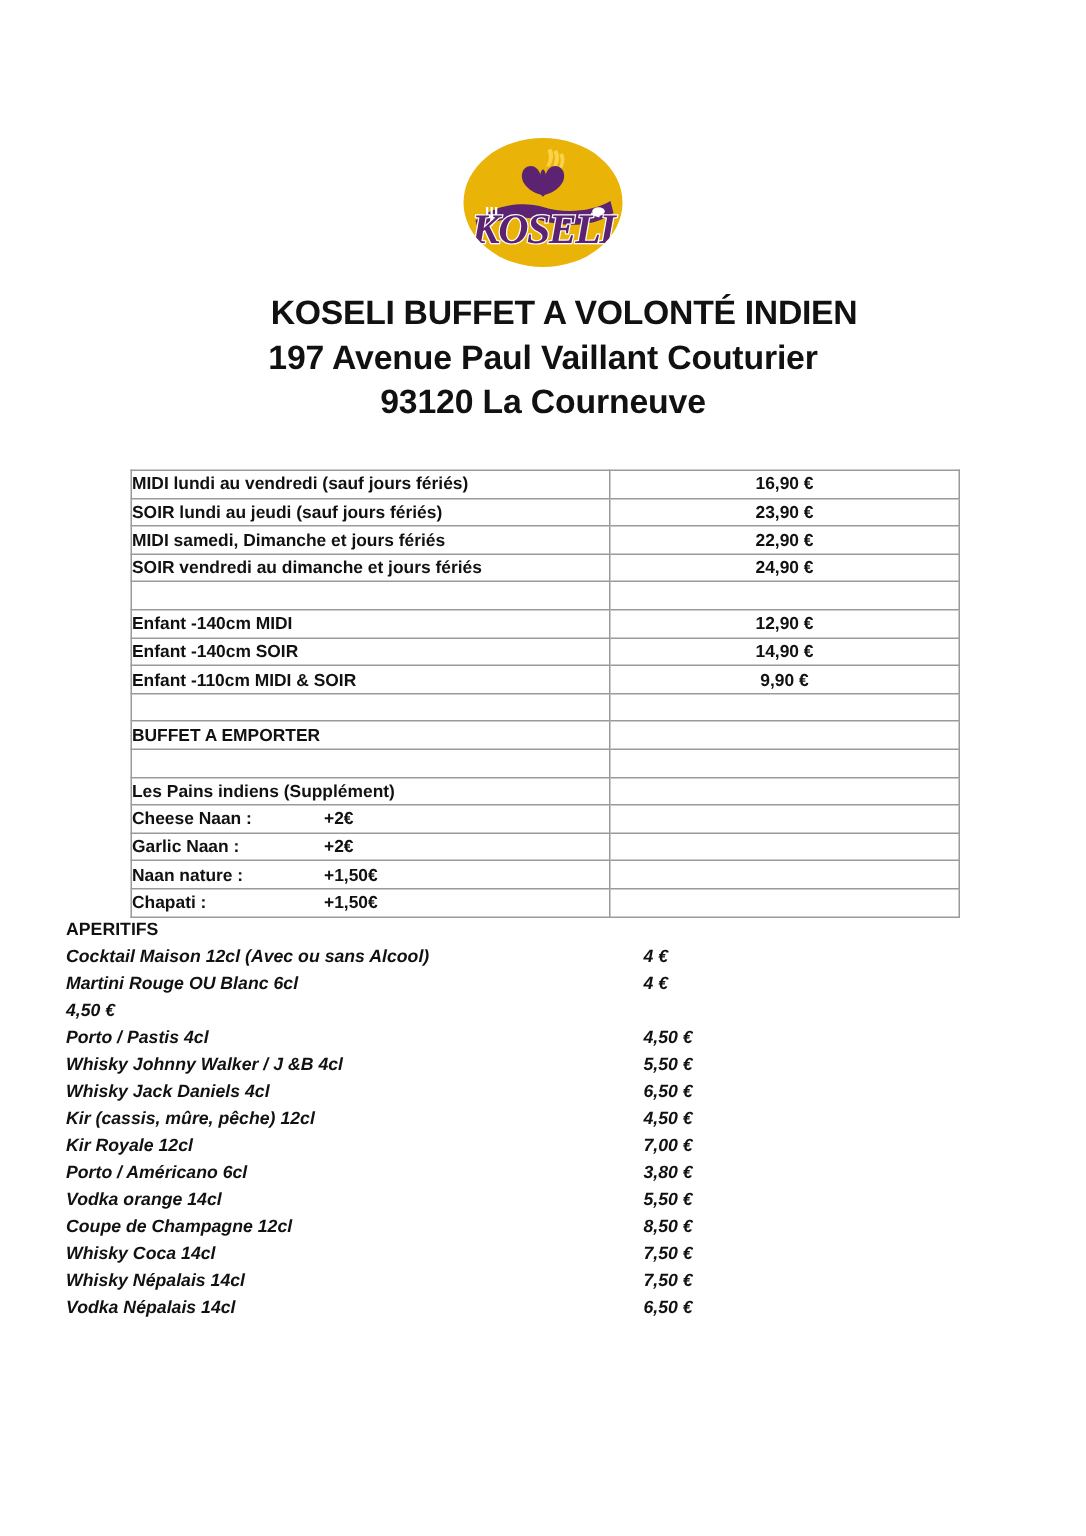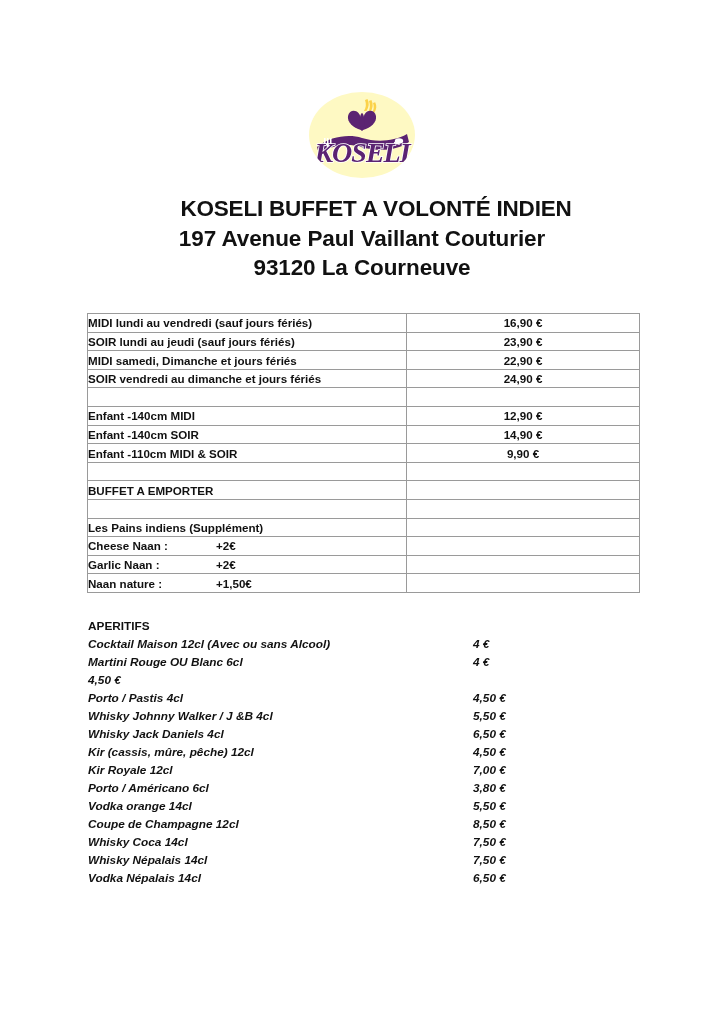--- a/index.html
+++ b/index.html
@@ -20,21 +20,21 @@
   #logo-block {
     width: 100%;
     padding-top: 92px;
     display: flex;
     justify-content: center;
   }
   #logo-circle {
     width: 106px;
     height: 86px;
     border-radius: 50%;
-    background: #fef9c3;
+    background: #eab308;
     position: relative;
     overflow: hidden;
   }
   #logo-svg { display:block; width:106px; height:86px; }
 
   
   #heading-block {
     text-align: center;
     margin-top: 16px;
   }
@@ -87,22 +87,21 @@
     text-align: center;
   }
   td.spacer-cell { height: 17.6px; }
   .supp-name {
     display: inline-block;
     width: 128px;
   }
 
   
   #aperitifs-block {
-    margin-top: 26px;
-    padding-left: 88px;
+    padding-left: 44px;
   }
   #aperitifs-title {
     font-size: 11.8px;
     font-weight: bold;
     margin-bottom: 2px;
   }
   .aperitif-row {
     display: flex;
     font-size: 11.8px;
     font-weight: bold;
@@ -213,20 +212,24 @@
           <td class="price-cell"></td>
         </tr>
         <tr>
           <td class="label-cell"><span class="supp-name">Garlic Naan :</span><span>+2€</span></td>
           <td class="price-cell"></td>
         </tr>
         <tr>
           <td class="label-cell"><span class="supp-name">Naan nature :</span><span>+1,50€</span></td>
           <td class="price-cell"></td>
         </tr>
+        <tr>
+          <td class="label-cell"><span class="supp-name">Chapati :</span><span>+1,50€</span></td>
+          <td class="price-cell"></td>
+        </tr>
       </tbody>
   </table>
 </div>
 
 <div id="aperitifs-block">
   <div id="aperitifs-title">APERITIFS</div>
   <div id="aperitifs-list">
       <div class="aperitif-row">
         <div class="aperitif-name">Cocktail Maison 12cl (Avec ou sans Alcool)</div>
         <div class="aperitif-price">4 €</div>

